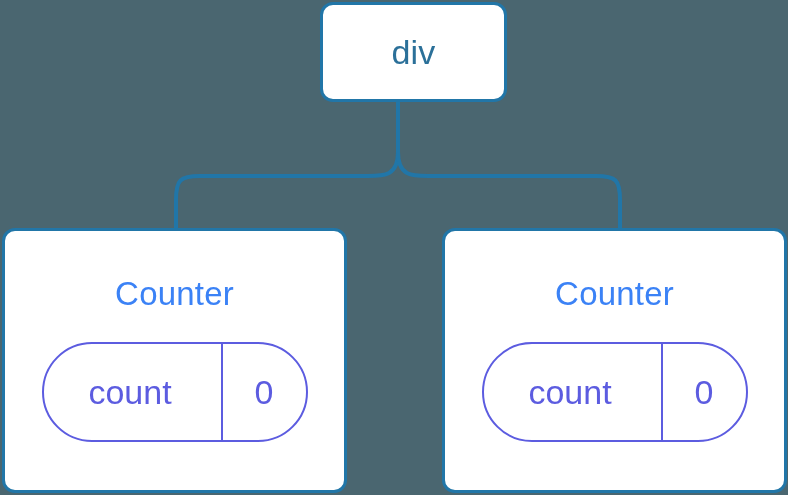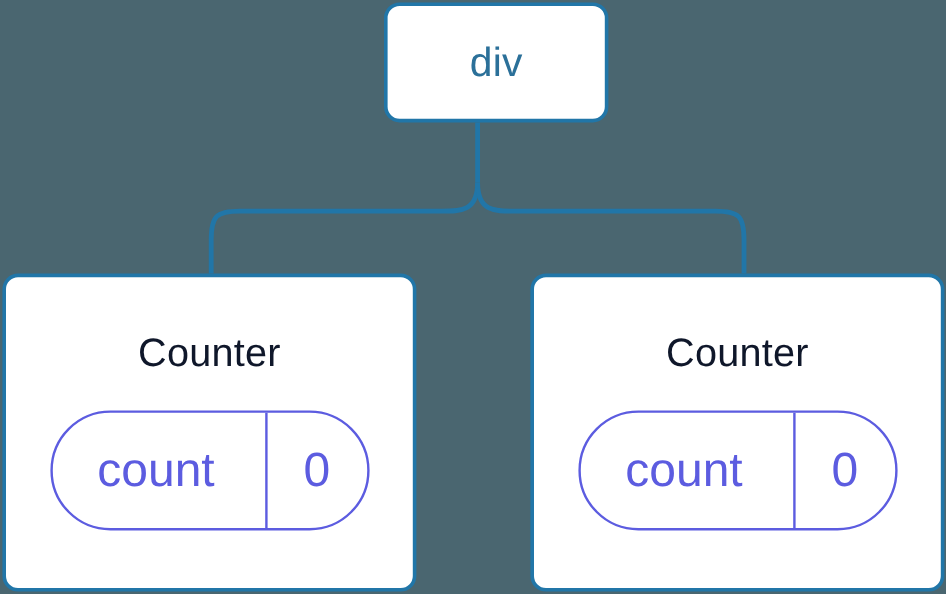--- a/index.html
+++ b/index.html
@@ -63,21 +63,21 @@
   .node--child {
     top: 228px;
     height: 265px;
     padding-top: 46px;
   }
   .node--child.left  { left: 2px;   width: 345px; }
   .node--child.right { left: 442px; width: 345px; }
 
   .node--child .node-title {
     font-size: 33px;
-    color: #0f172a;
+    color: #3b82f6;
     line-height: 1;
     letter-spacing: 0.2px;
     text-align: center;
   }
 
   
   .state-pill {
     position: relative;
     box-sizing: border-box;
     margin-top: 32px;
@@ -88,21 +88,21 @@
     display: flex;
     align-items: stretch;
     background: #ffffff;
   }
   .state-pill .pill-key,
   .state-pill .pill-value {
     display: flex;
     align-items: center;
     justify-content: center;
     color: #5c5ce0;
-    font-size: 40px;
+    font-size: 34px;
     line-height: 1;
   }
   .state-pill .pill-key {
     flex: 0 0 173px;
     padding-right: 4px;
   }
   .state-pill .pill-divider {
     width: 2px;
     background: #5c5ce0;
     flex: 0 0 2px;

